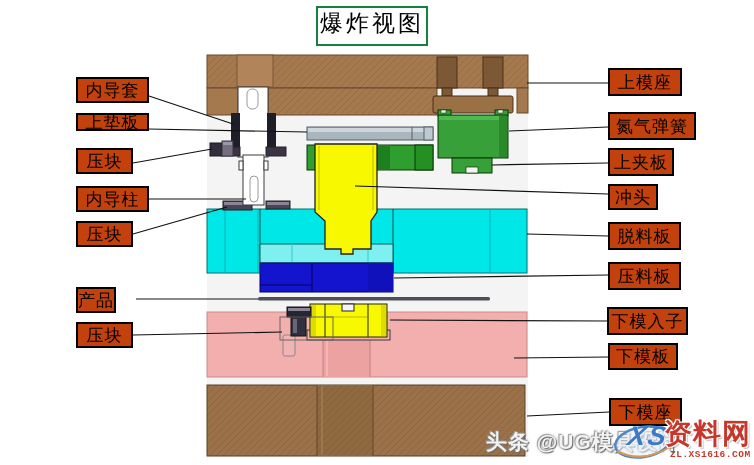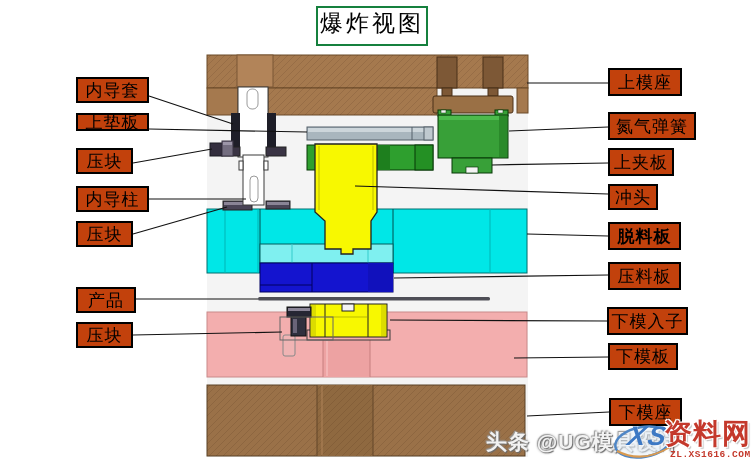--- a/index.html
+++ b/index.html
@@ -200,40 +200,40 @@
     </div>
 <div class="lblbox" style="left:76px;top:148px;width:57px;height:26px;">
       <span>压块</span>
     </div>
 <div class="lblbox" style="left:76px;top:186px;width:73px;height:26px;">
       <span>内导柱</span>
     </div>
 <div class="lblbox" style="left:76px;top:221px;width:57px;height:26px;">
       <span>压块</span>
     </div>
-<div class="lblbox" style="left:76px;top:287px;width:60px;height:26px;">
+<div class="lblbox" style="left:76px;top:287px;width:40px;height:26px;">
       <span>产品</span>
     </div>
 <div class="lblbox" style="left:76px;top:322px;width:57px;height:26px;">
       <span>压块</span>
     </div>
 
 <div class="lblbox" style="left:608px;top:68px;width:74px;height:28px;">
       <span>上模座</span>
     </div>
 <div class="lblbox" style="left:608px;top:112px;width:88px;height:28px;">
       <span>氮气弹簧</span>
     </div>
 <div class="lblbox" style="left:608px;top:148px;width:66px;height:28px;">
       <span>上夹板</span>
     </div>
 <div class="lblbox" style="left:608px;top:184px;width:50px;height:26px;">
       <span>冲头</span>
     </div>
-<div class="lblbox" style="left:608px;top:222px;width:73px;height:28px;font-weight:bold;">
+<div class="lblbox" style="left:608px;top:222px;width:73px;height:28px;">
       <span>脱料板</span>
     </div>
 <div class="lblbox" style="left:608px;top:262px;width:73px;height:28px;">
       <span>压料板</span>
     </div>
 <div class="lblbox" style="left:607px;top:307px;width:81px;height:28px;">
       <span>下模入子</span>
     </div>
 <div class="lblbox" style="left:608px;top:343px;width:70px;height:27px;">
       <span>下模板</span>

